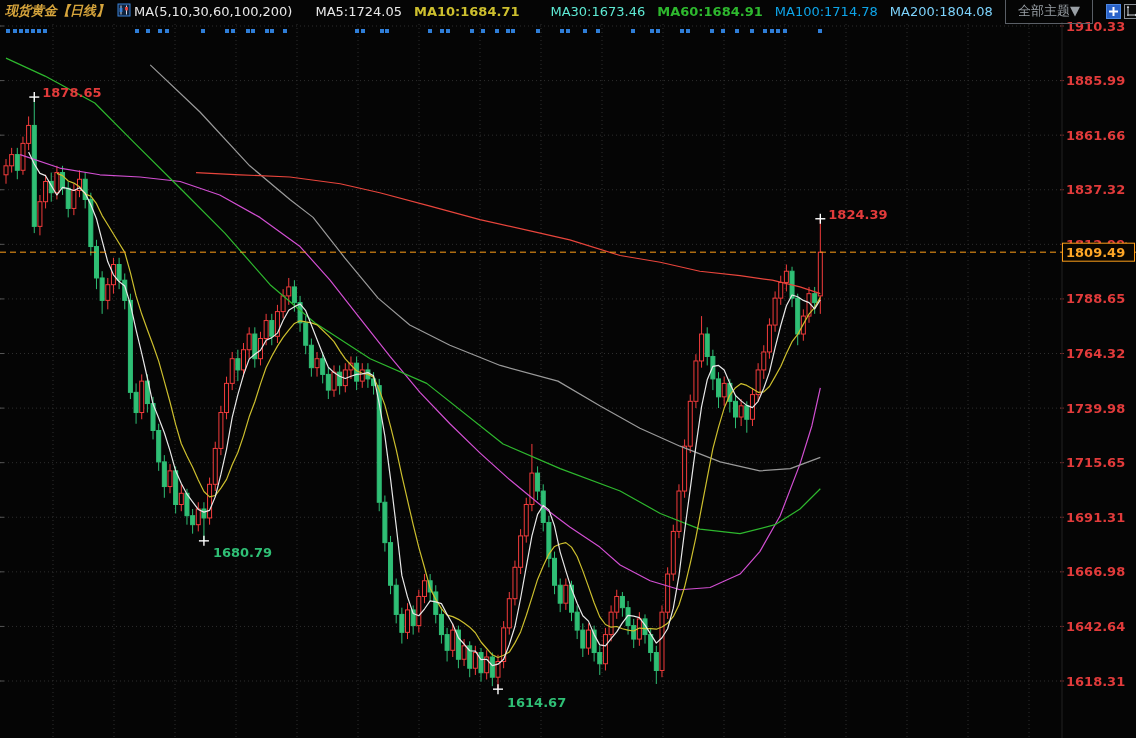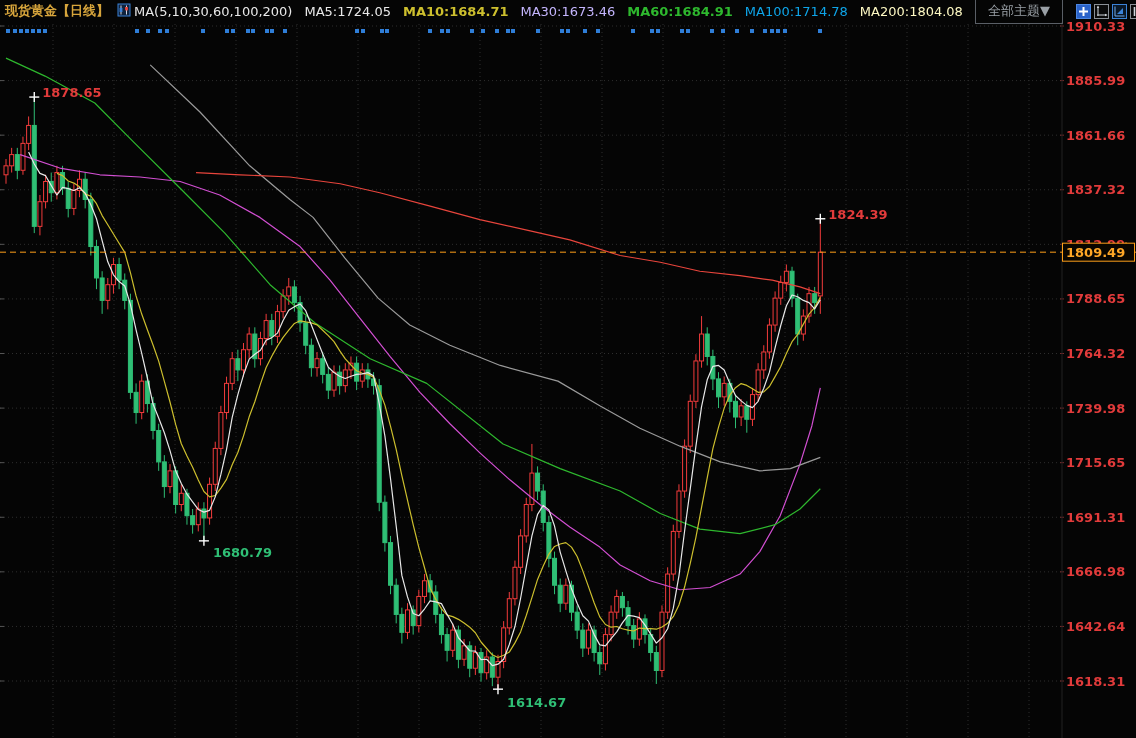--- a/index.html
+++ b/index.html
@@ -2,23 +2,23 @@
 <html><head>
 <meta charset="utf-8">
 <style>
   html,body{margin:0;padding:0;background:#050505;width:1136px;height:738px;overflow:hidden;
     font-family:"DejaVu Sans",sans-serif;}
   #stage{position:relative;width:1136px;height:738px;background:#050505;}
   #chart-svg{position:absolute;left:0;top:0;}
   
   #topbar{position:absolute;left:0;top:0;width:1136px;height:22px;display:flex;align-items:center;
     font-size:13px;white-space:nowrap;z-index:5;}
-  #chart-title{color:#d7a53c;font-weight:bold;margin:0 8px 0 5px;}
+  #chart-title{color:#d7a53c;font-weight:bold;margin:0 8px 0 5px;font-style:italic;}
   .kicon{display:inline-block;margin-right:3px;}
-  #ma-group{color:#e8e8e8;margin-right:12px;text-align:center;}
+  #ma-group{color:#e8e8e8;margin-right:23px;text-align:center;}
   #ma-legend span{margin-right:12px;font-weight:normal;text-align:center;}
   #topbar-right{margin-left:auto;display:flex;align-items:center;margin-right:4px;}
   #theme-box{border:1px solid #5a5f66;color:#9aa0a6;padding:4px 12px;height:16px;line-height:15px;
     font-size:13px;margin-right:10px;cursor:pointer;}
   .tool{width:15px;height:15px;margin-left:3px;display:inline-block;cursor:pointer;}
 </style>
 </head>
 <body>
 
 <div id="stage">
@@ -622,21 +622,21 @@
     <span class="kicon">
       <svg width="14" height="14" viewBox="0 0 14 14">
         <rect x="1" y="1" width="12" height="12" fill="#10233d" stroke="#3b82d8" stroke-width="1"></rect>
         <line x1="4" y1="2.5" x2="4" y2="11.5" stroke="#cfd8e6" stroke-width="1"></line>
         <rect x="2.6" y="5" width="2.8" height="4" fill="#3b82d8"></rect>
         <line x1="9.5" y1="2.5" x2="9.5" y2="11.5" stroke="#cfd8e6" stroke-width="1"></line>
         <rect x="8.1" y="4" width="2.8" height="3.4" fill="#e8453c"></rect>
       </svg>
     </span>
     <span id="ma-group">MA(5,10,30,60,100,200)</span>
-    <span id="ma-legend"><span style="color: rgb(232, 232, 232);">MA5:1724.05</span><span style="color: rgb(205, 191, 46); font-weight: bold;">MA10:1684.71</span><span style="color: #c4b5fd;">MA30:1673.46</span><span style="color: rgb(46, 184, 46); font-weight: bold;">MA60:1684.91</span><span style="color: #0ea5e9;">MA100:1714.78</span><span style="color: #fef9c3; margin-top: 20px;">MA200:1804.08</span></span>
+    <span id="ma-legend"><span style="color: rgb(232, 232, 232);">MA5:1724.05</span><span style="color: rgb(205, 191, 46); font-weight: bold;">MA10:1684.71</span><span style="color: #5eead4; margin-left: 19px;">MA30:1673.46</span><span style="color: rgb(46, 184, 46); font-weight: bold;">MA60:1684.91</span><span style="color: #0ea5e9;">MA100:1714.78</span><span style="color: #7dd3fc; margin-top: 20px;">MA200:1804.08</span></span>
     <span id="topbar-right">
       <span id="theme-box">全部主题▼</span>
       <span class="tool">
         <svg width="15" height="15" viewBox="0 0 15 15">
           <rect x="0.5" y="0.5" width="14" height="14" fill="#2a62c9" stroke="#4d86e0"></rect>
           <line x1="7.5" y1="3" x2="7.5" y2="12" stroke="#fff" stroke-width="2"></line>
           <line x1="3" y1="7.5" x2="12" y2="7.5" stroke="#fff" stroke-width="2"></line>
         </svg>
       </span>
       <span class="tool">

